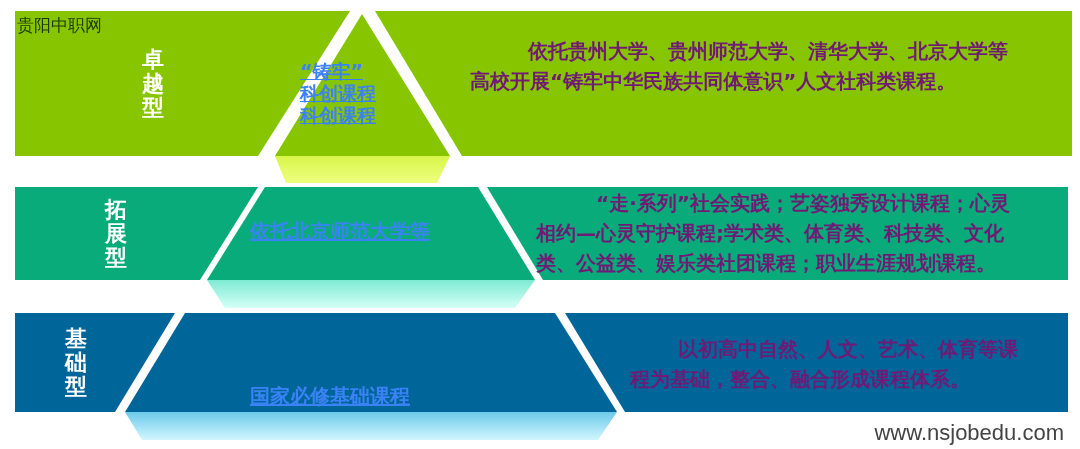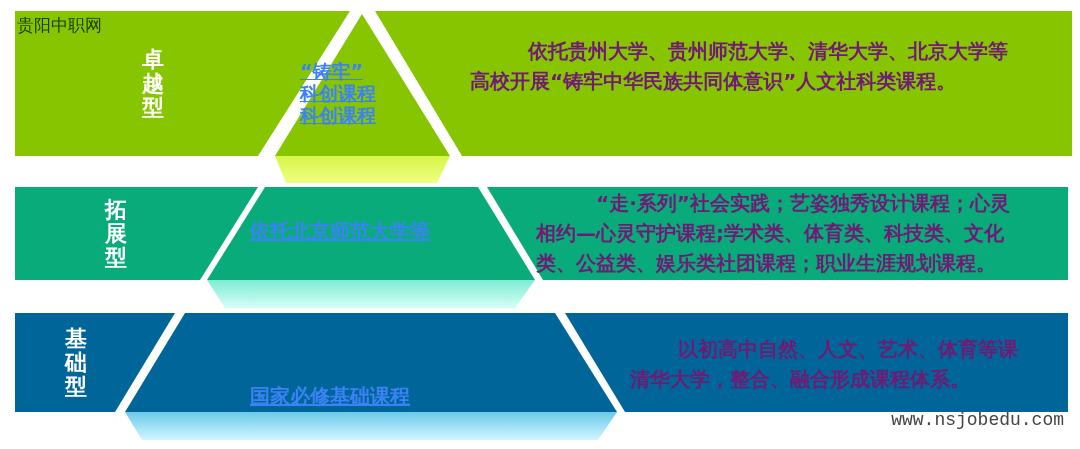--- a/index.html
+++ b/index.html
@@ -6,22 +6,22 @@
   body { width:1080px; height:449px; position:relative; overflow:hidden;
          font-family:"DejaVu Sans","Liberation Sans",sans-serif; }
   svg.stage { position:absolute; left:0; top:0; }
   .vlabel { position:absolute; color:#ffffff; font-size:22px; line-height:24px;
             width:26px; text-align:center; font-weight:bold; }
   .center-label { position:absolute; color:#3b82f6; font-size:20px; font-weight:bold;text-decoration:underline; }
   .desc { position:absolute; color:#701a75; font-size:20px; line-height:30px; font-weight:bold;
           text-align:justify; text-align-last:left; }
   .desc .indent { display:inline-block; width:86px; }
   .watermark { position:absolute; left:17px; top:14px; font-size:17px; color:#1e3a05; }
-  .url { position:absolute; right:16px; top:410px; font-size:18px; color:#444444;
-         font-family:Liberation Mono, monospace; }
+  .url { position:absolute; right:16px; top:420px; font-size:22px; color:#444444;
+         font-family:Liberation Sans, sans-serif; }
 </style>
 </head>
 <body>
 
 <svg class="stage" width="1080" height="449" viewBox="0 0 1080 449">
   <defs>
     <linearGradient id="gTopShadow" x1="0" y1="0" x2="0" y2="1">
       <stop offset="0" stop-color="#D8F54A"></stop>
       <stop offset="1" stop-color="#EEFF80"></stop>
     </linearGradient>
@@ -85,16 +85,16 @@
 <div class="vlabel" style="left:63px; top:327px;">
   <div>基</div>
   <div>础</div>
   <div>型</div>
 </div>
 <div class="center-label" style="left:250px; top:356px; width:240px; line-height:26px;margin-top:27px;">
   <div>国家必修基础课程</div>
 </div>
 <div class="desc" style="left:620px; top:334px; width:440px;margin-left:10px;">
   <div><span class="indent" style="width:48px"></span><span>以初高中自然、人文、艺术、体育等课</span></div>
-  <div>清华大学，整合、融合形成课程体系。</div>
+  <div>程为基础，整合、融合形成课程体系。</div>
 </div>
 
 <div class="url">www.nsjobedu.com</div>
 
 </body></html>

